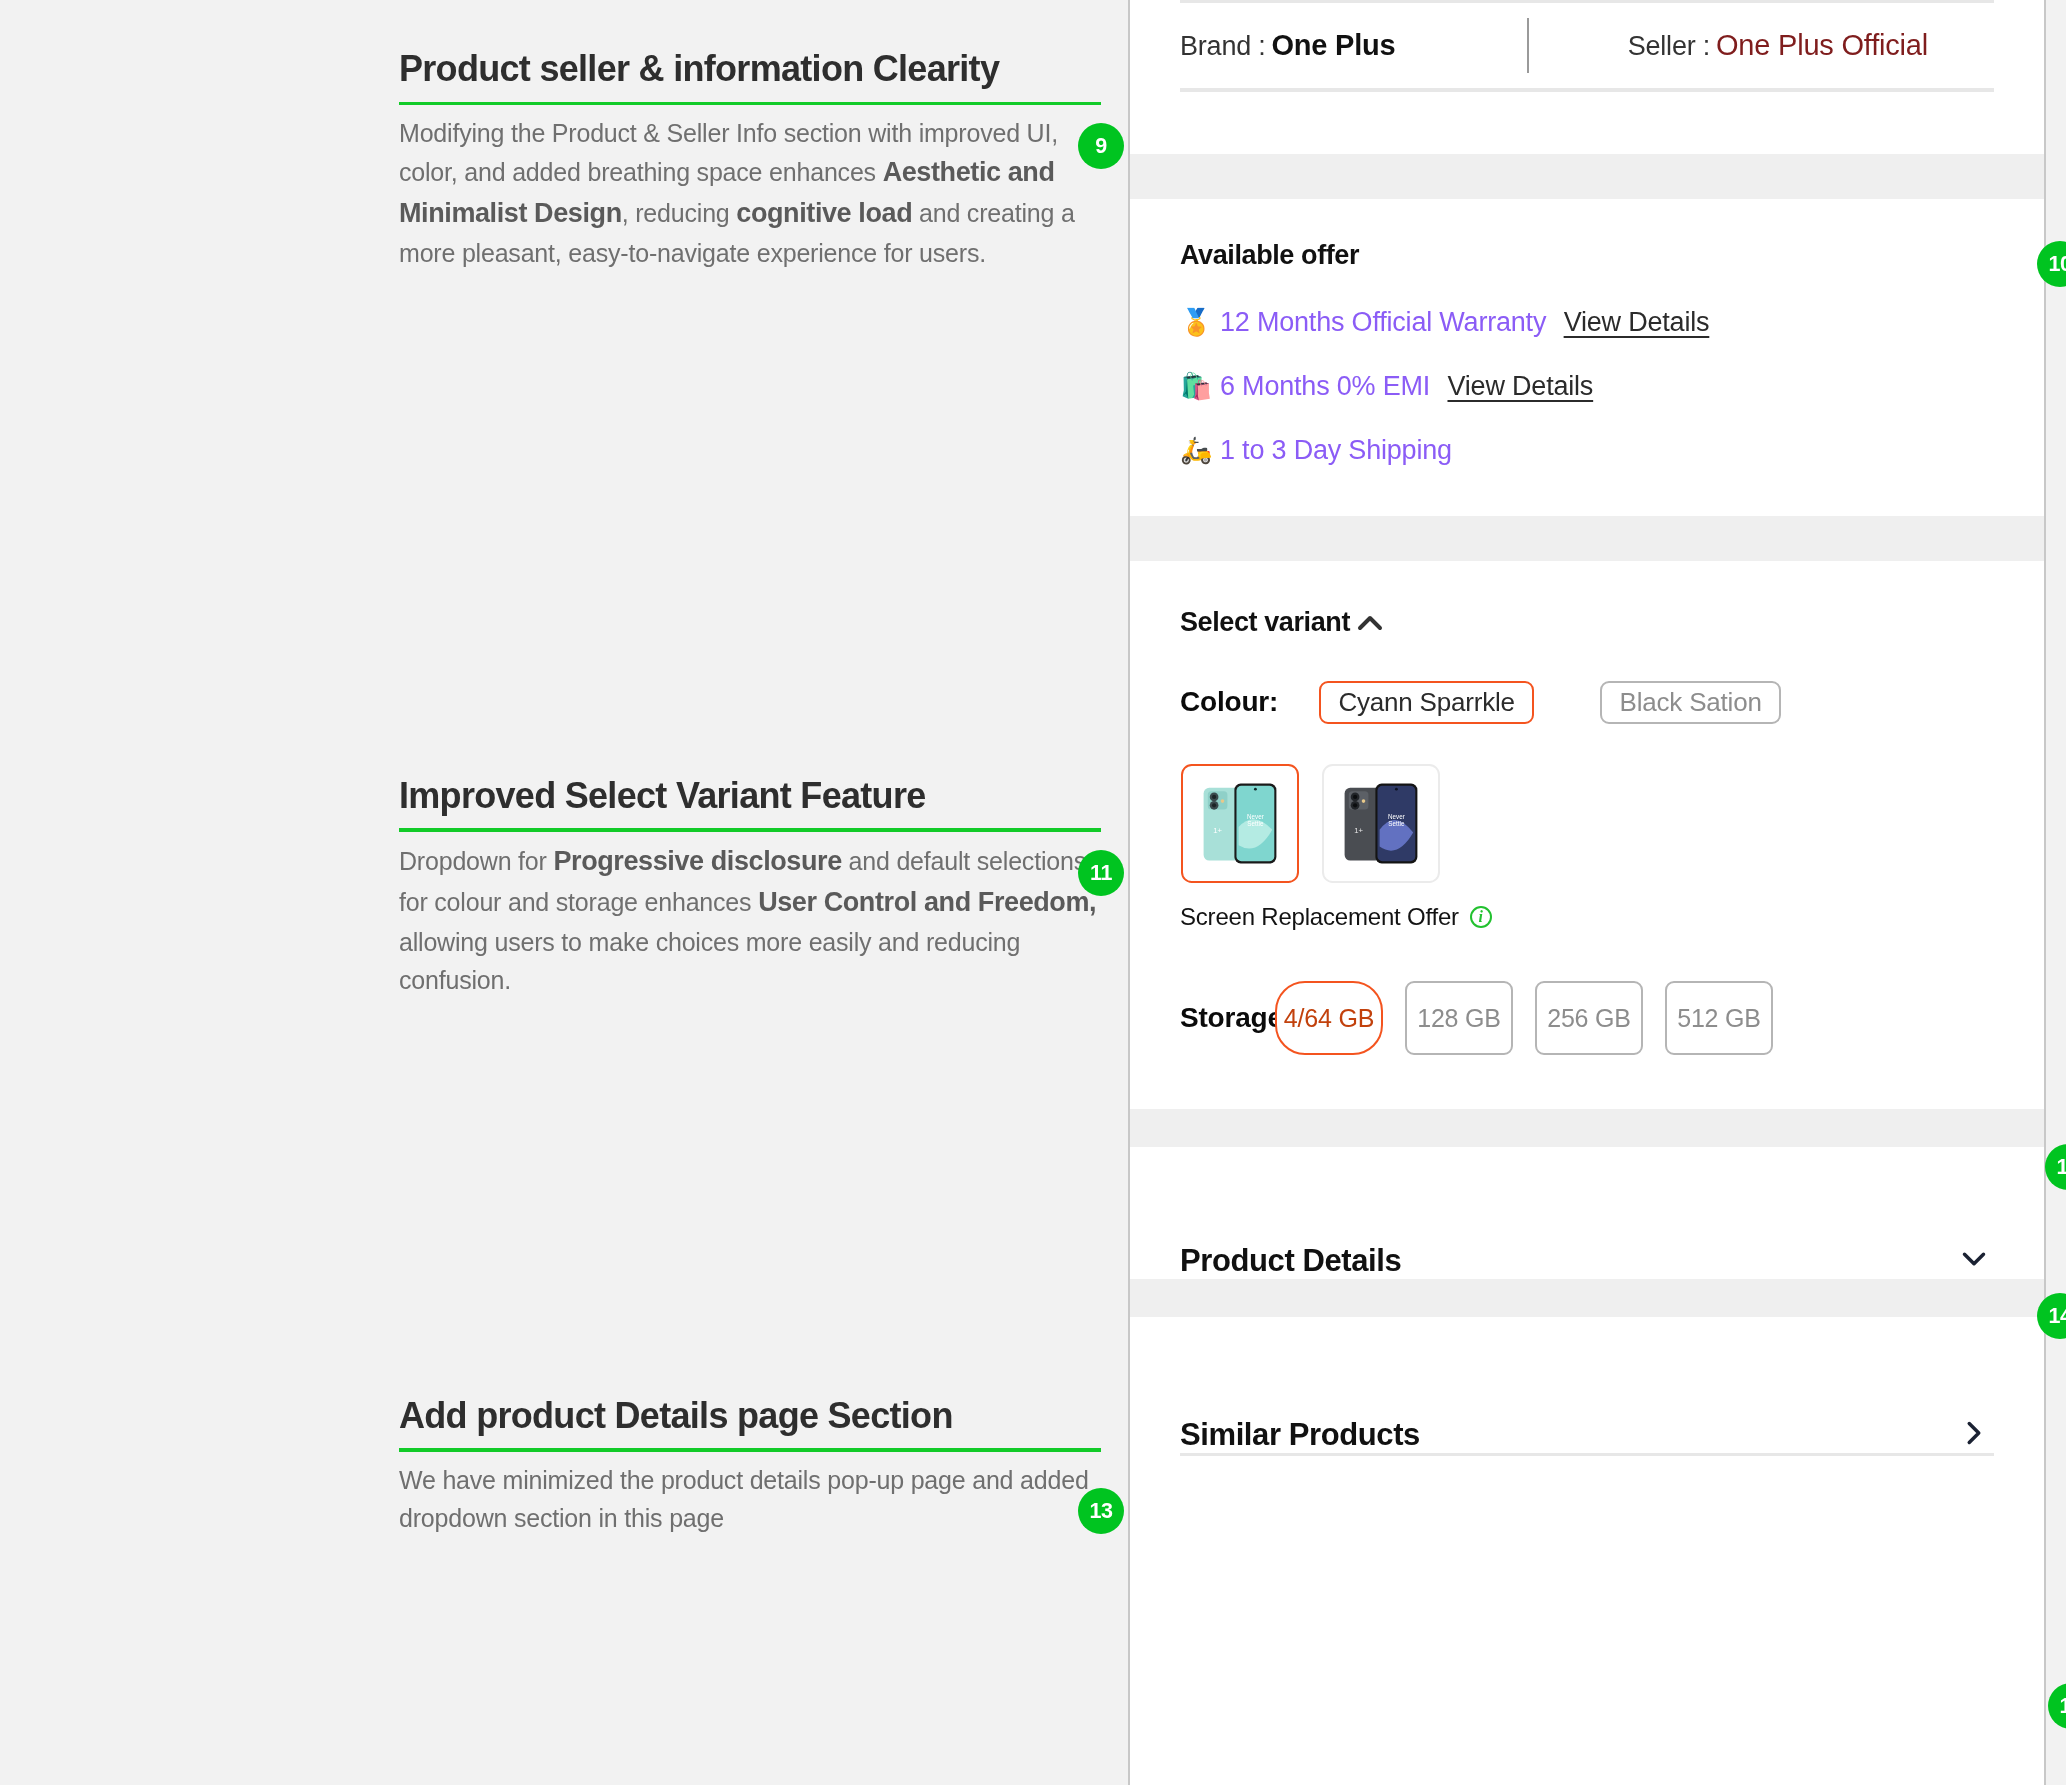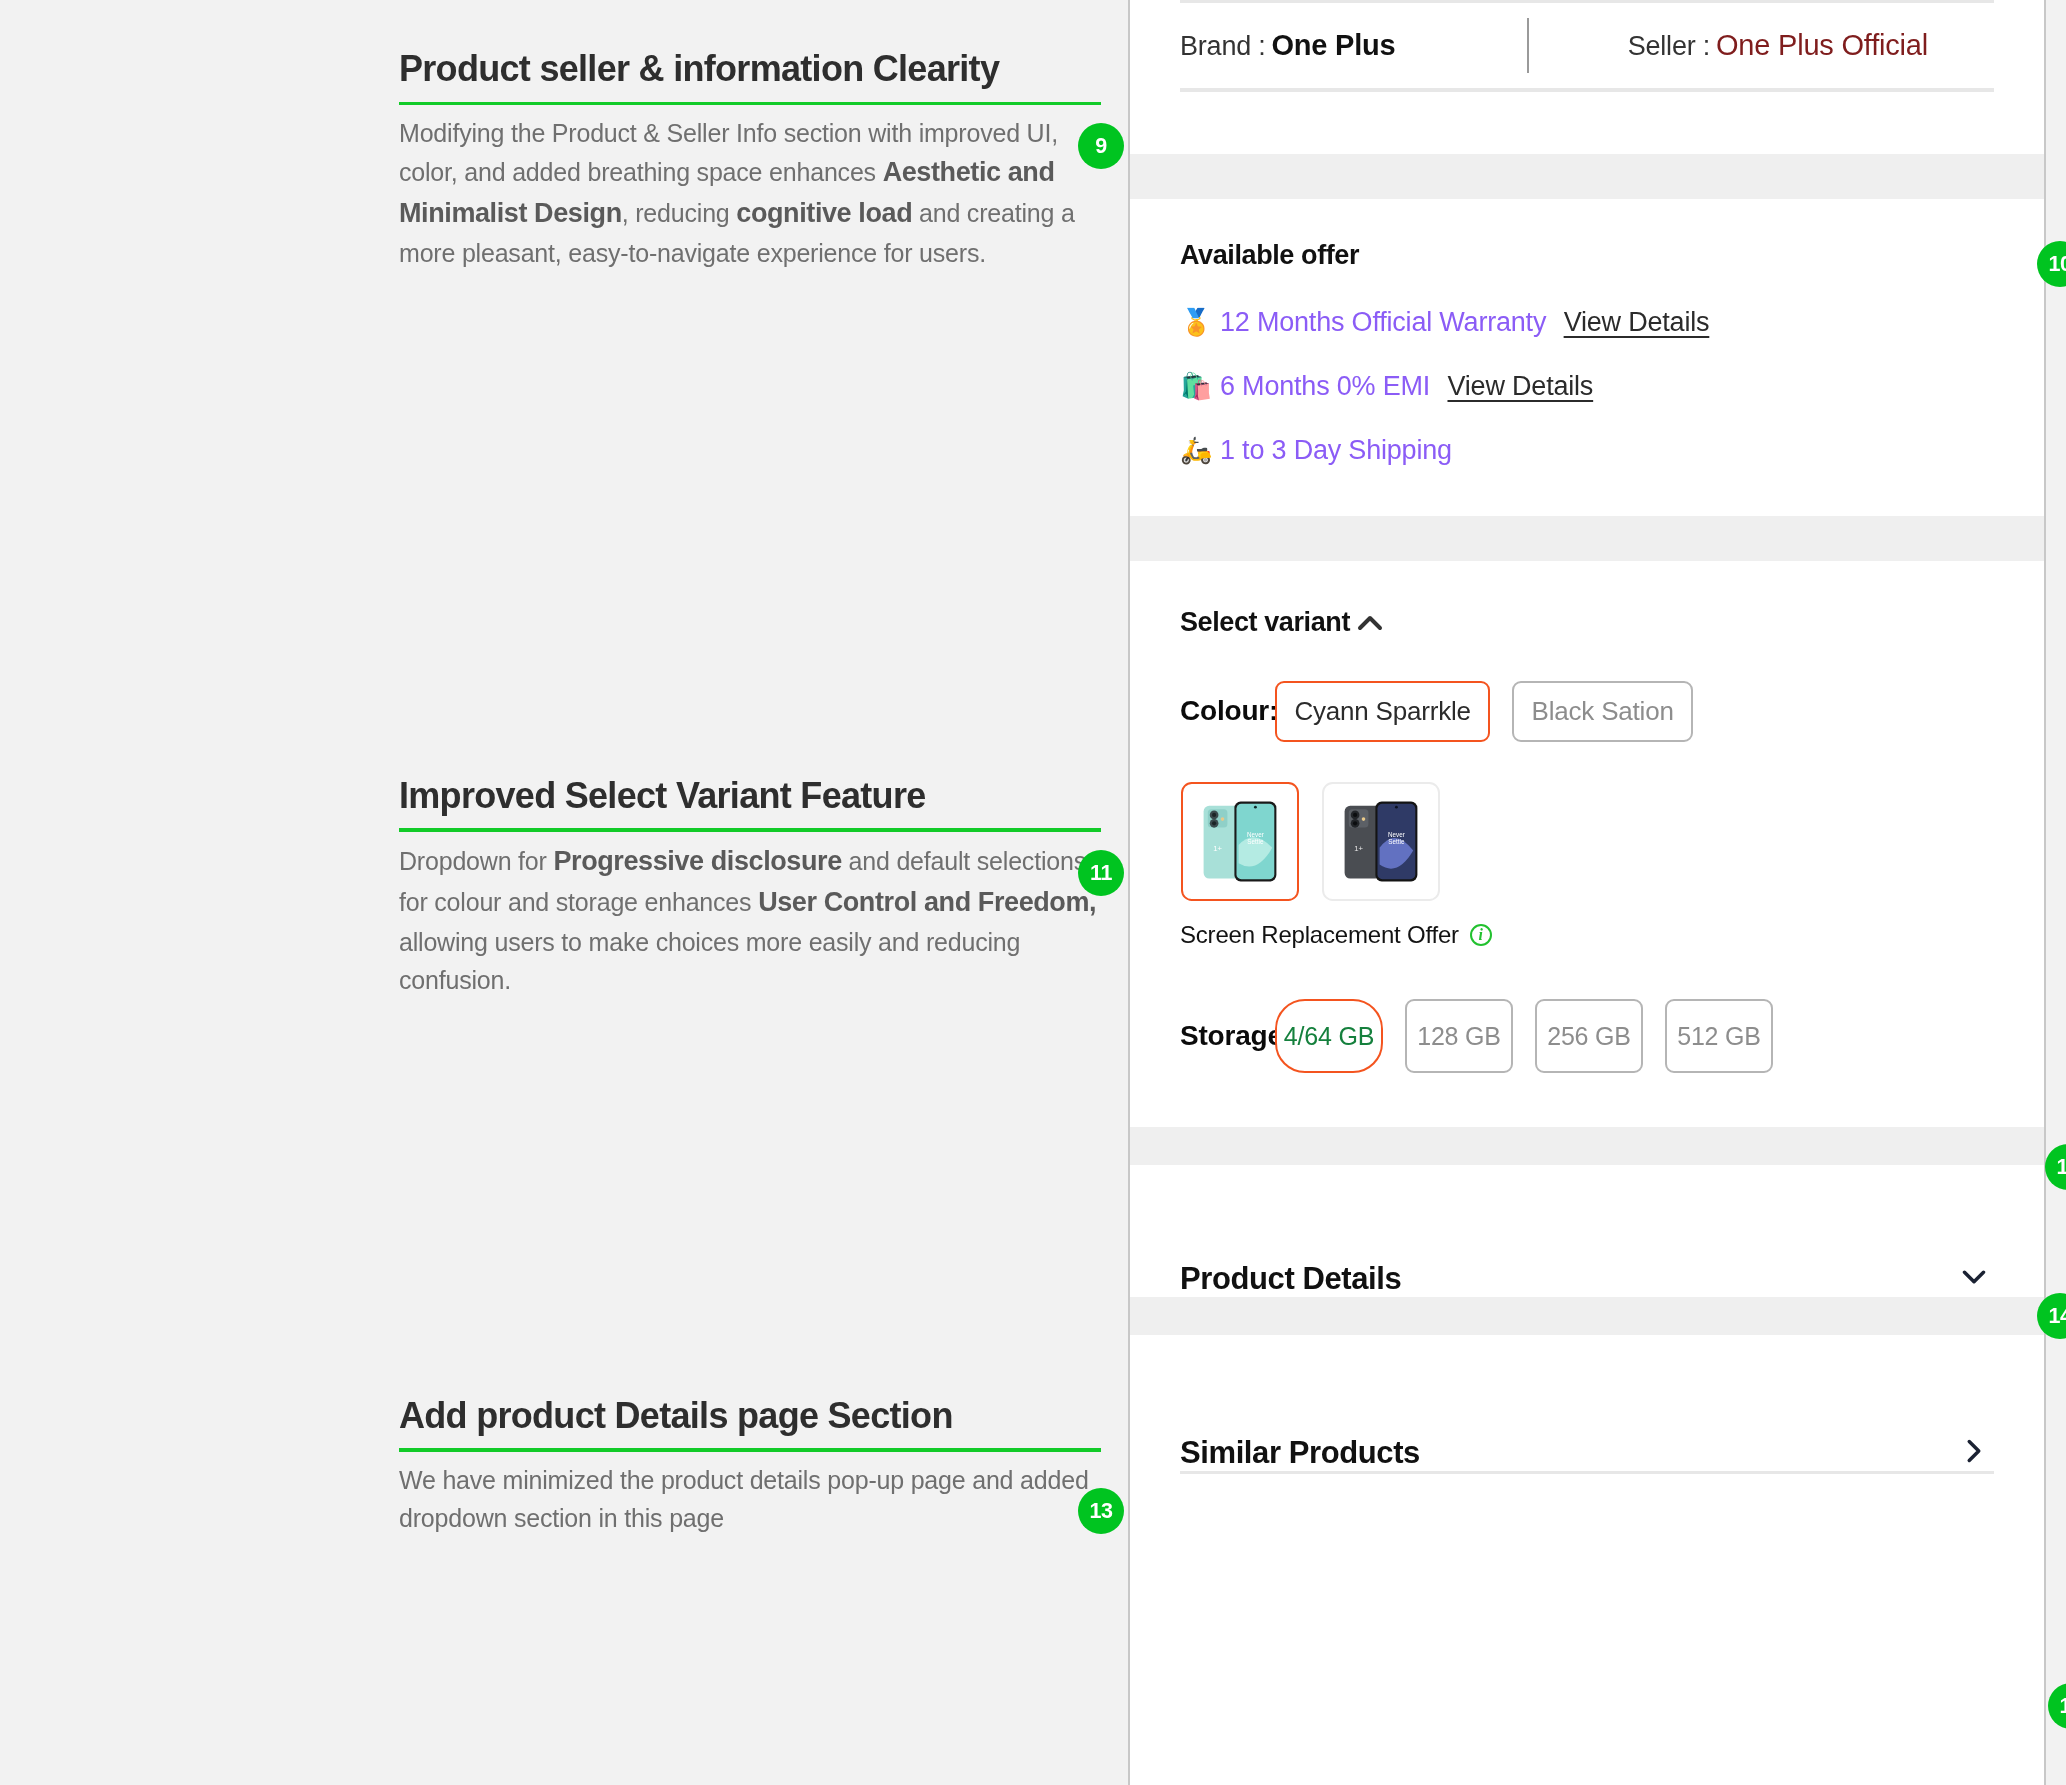--- a/index.html
+++ b/index.html
@@ -136,35 +136,36 @@
   }
 
   .colour-row {
     display: flex;
     align-items: center;
     margin-top: 38px;
   }
   .colour-row .row-label { width: 95px; }
 
   .chip {
-    height: 61px;
+    height: 43px;
     min-width: 140px;
     border-radius: 9px;
     border: 2.5px solid #b5b5b5;
     display: flex;
     align-items: center;
     justify-content: center;
     font-size: 26px;
     color: #8d8d8d;
     background: #fff;
     margin-right: 22px;
     padding: 0 17.4px;
     letter-spacing: -0.2px;
     cursor: pointer;
     white-space: nowrap;
+    margin-left: 44px;
   }
   .chip.selected {
     border-color: #f4541f;
     color: #2b2b2b;
   }
 
   .thumbs {
     display: flex;
     margin-top: 40px;
     padding-left: 0.8px;
@@ -222,21 +223,21 @@
     border: 2.5px solid #b5b5b5;
     background: #fff;
     display: flex; align-items: center; justify-content: center;
     font-size: 25px;
     color: #8d8d8d;
     margin-right: 22px;
     letter-spacing: -0.2px;
     cursor: pointer;
     white-space: nowrap;
   }
-  .sbtn.selected { border-color: #f4541f; color: #15803d; border-radius: 30px; }
+  .sbtn.selected { border-color: #f4541f; color: #c2410c; border-radius: 30px; }
 
   
   .collapse-row {
     padding: 0 50px;
     height: 132px;
     display: flex;
     align-items: flex-end;
     justify-content: space-between;
     cursor: pointer;
   }

